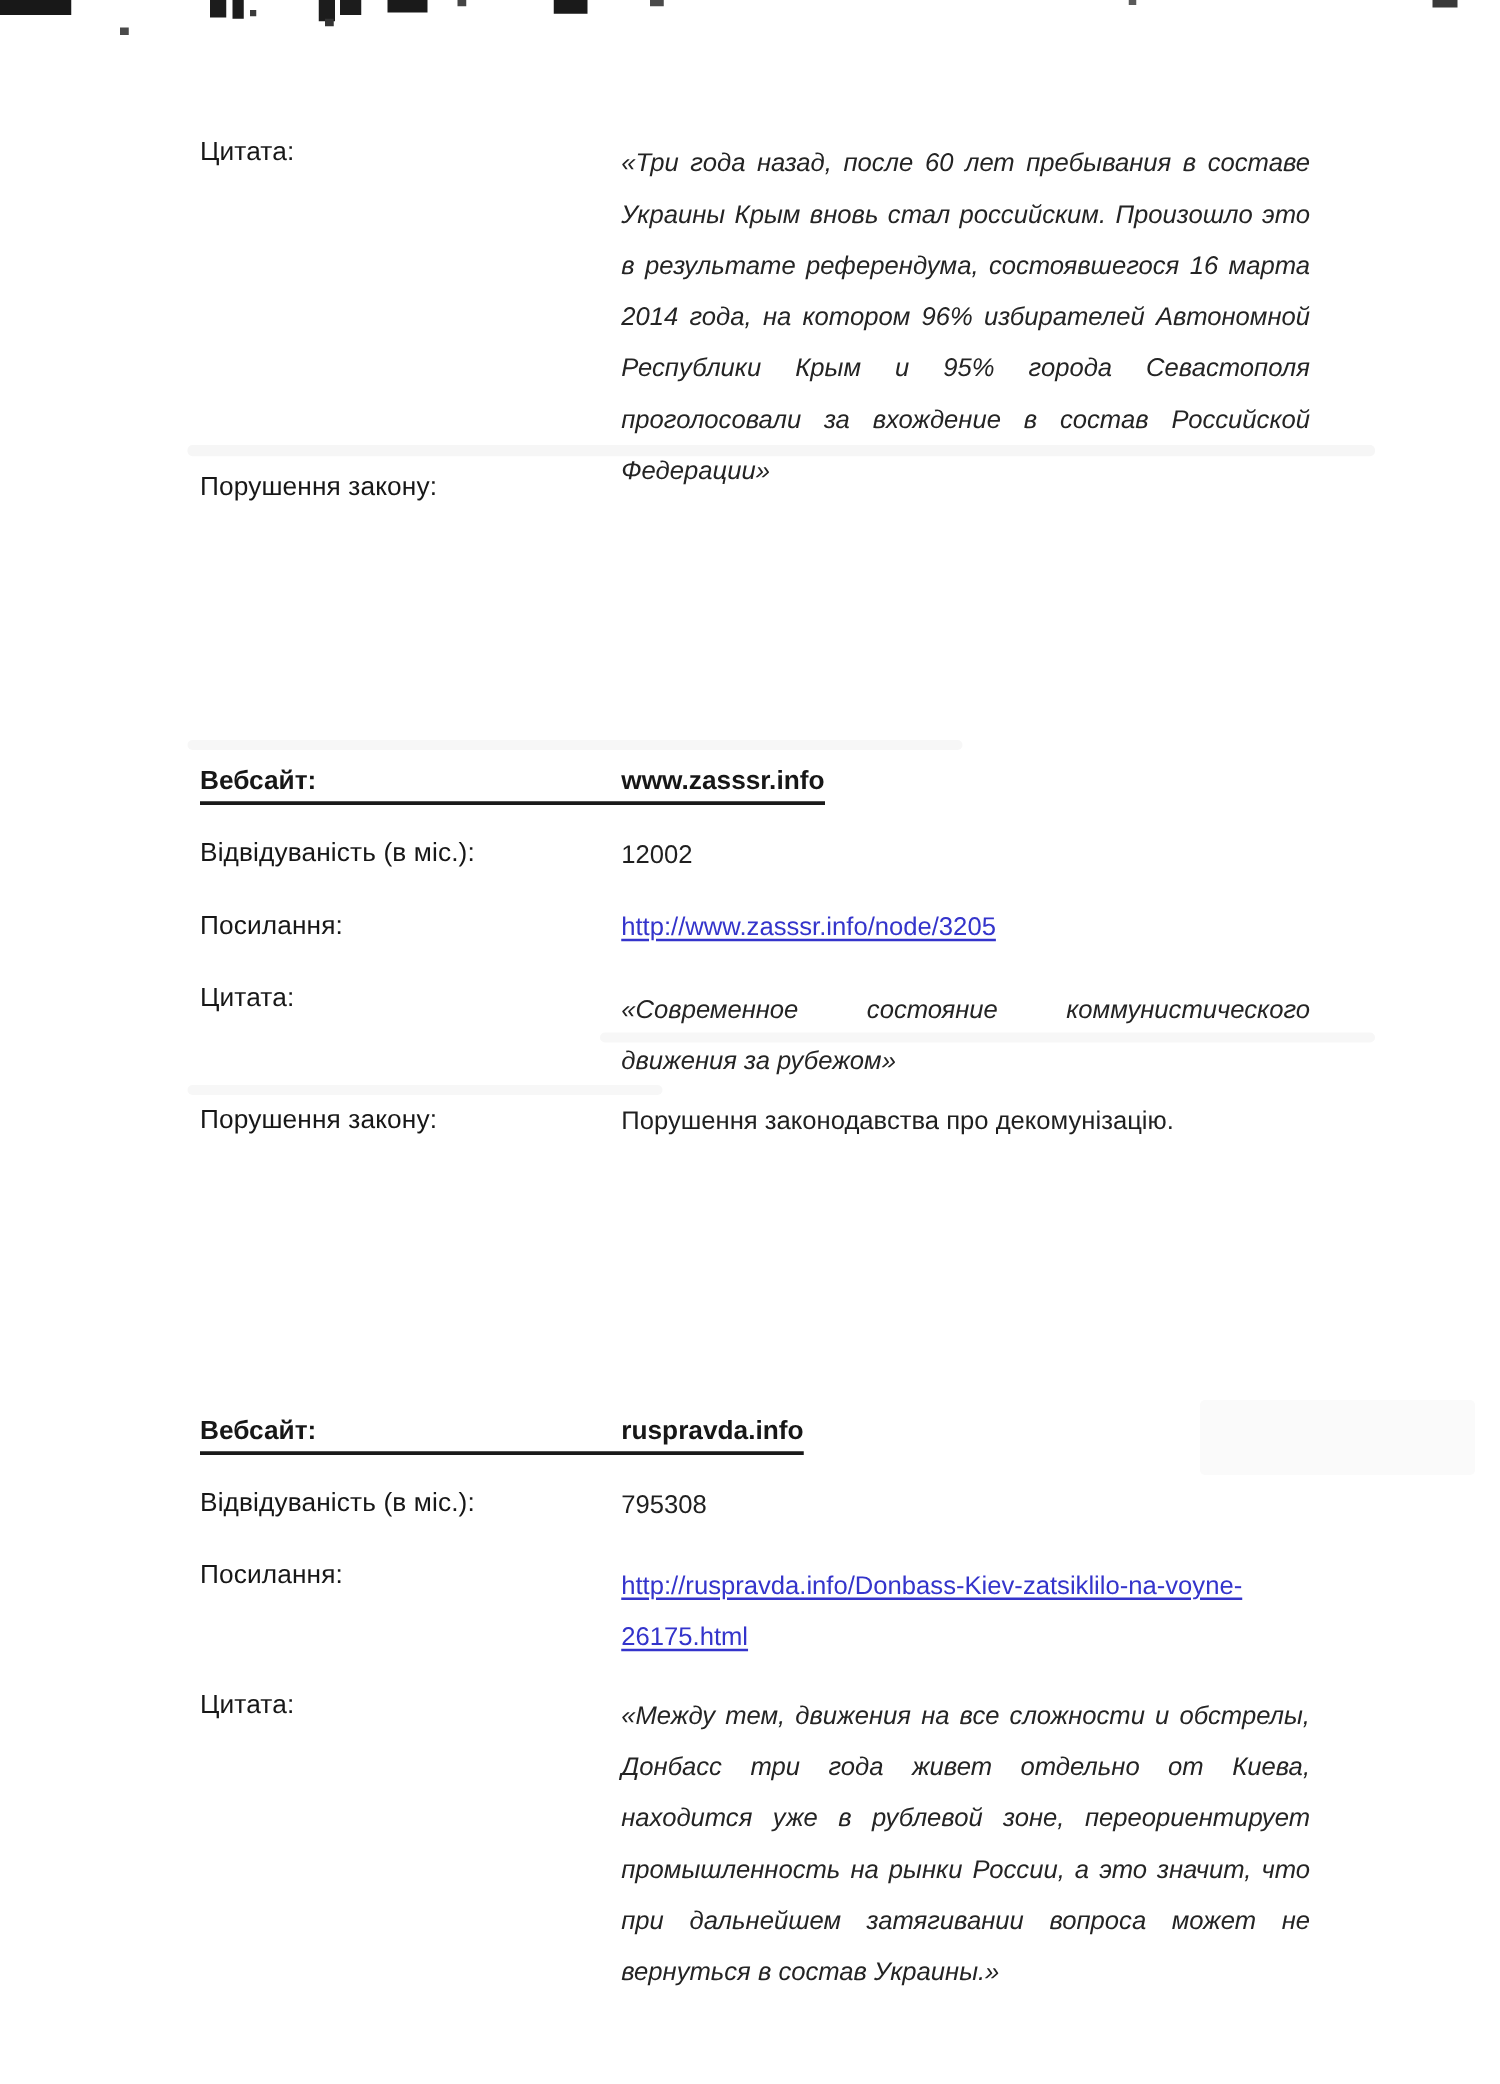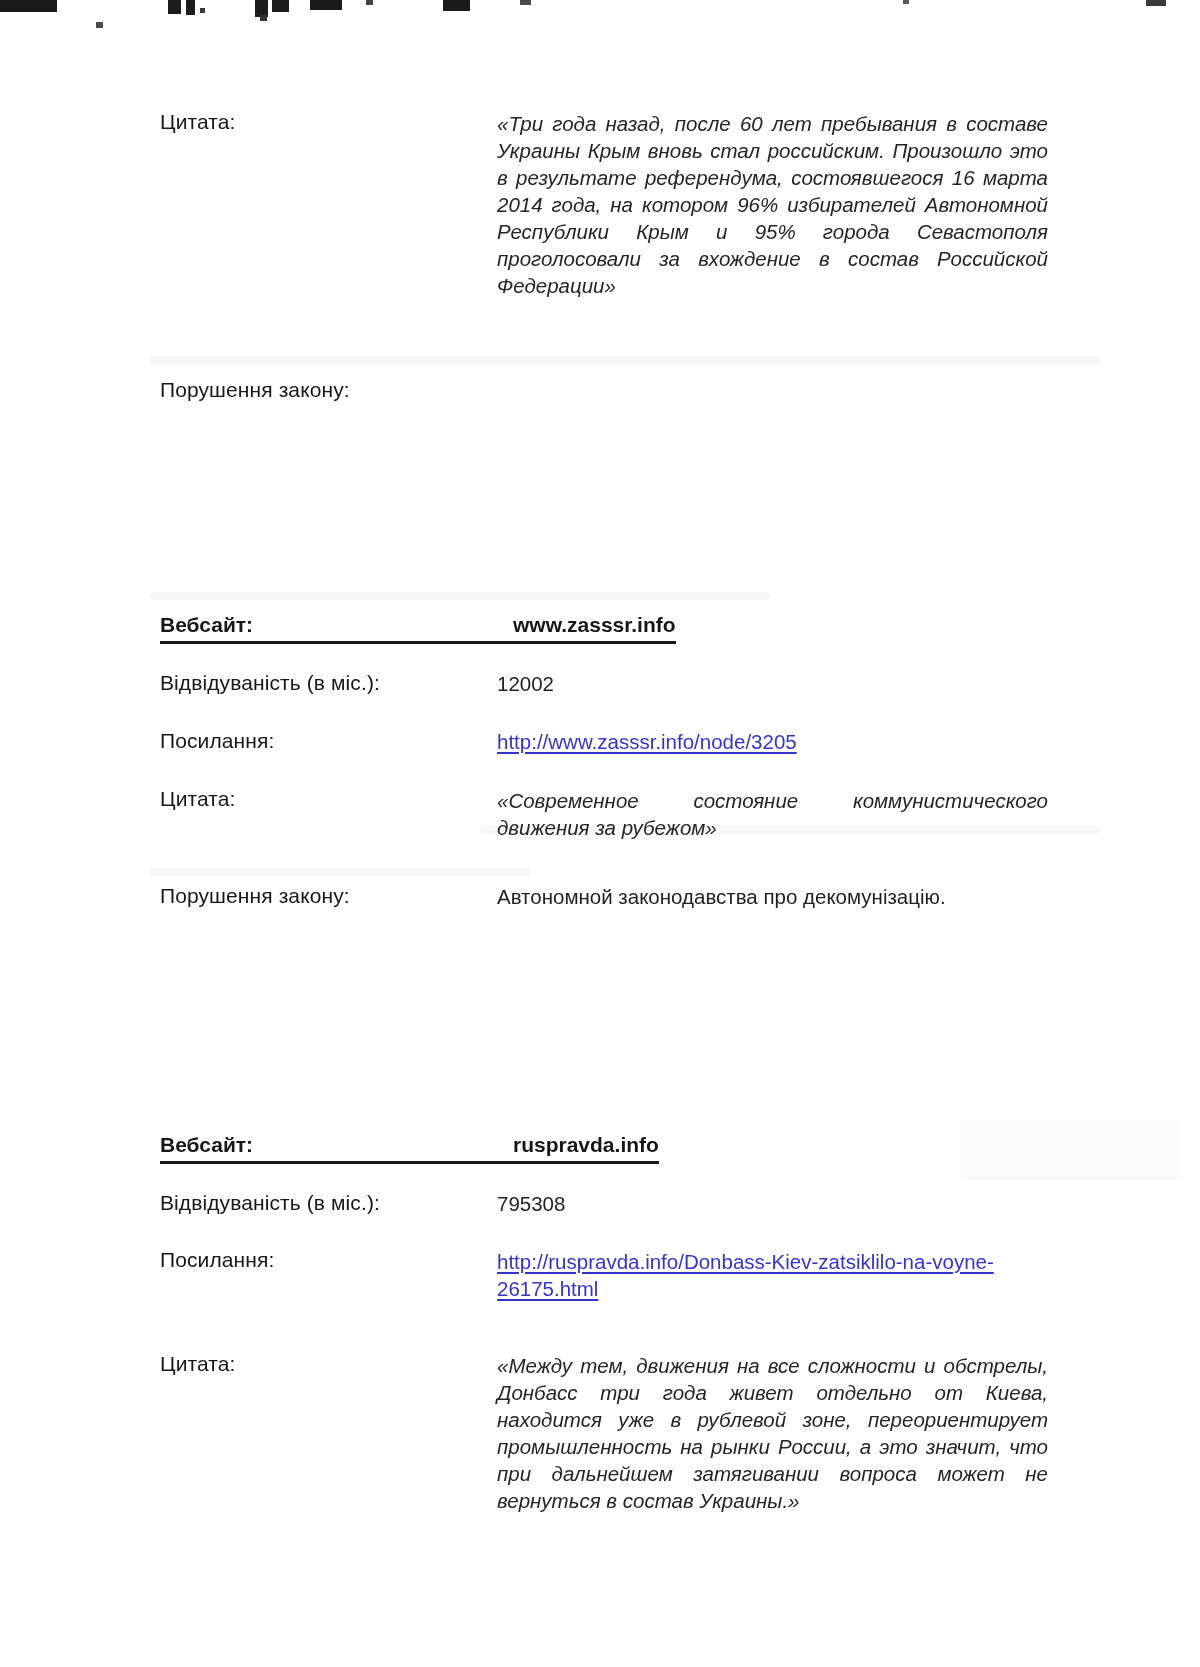--- a/index.html
+++ b/index.html
@@ -35,21 +35,21 @@
     width: 337px;
     font-size: 21px;
     font-weight: normal;
     color: #171717;
     letter-spacing: 0.1px;
   }
   .value {
     flex: 0 0 551px;
     width: 551px;
     font-size: 20.5px;
-    line-height: 27px;
+    line-height: 41px;
     color: #1f1f1f;
   }
   .value.plain {
     line-height: 26px;
   }
   .quote {
     font-style: italic;
     text-align: justify;
     color: #242424;
   }
@@ -74,21 +74,20 @@
     flex: 0 0 337px;
     font-size: 21px;
     font-weight: bold;
     color: #171717;
   }
   .website-line .wvalue {
     font-size: 21px;
     font-weight: bold;
     color: #171717;
     white-space: nowrap;
-    margin-left: 16px;
   }
 </style>
 </head>
 <body>
 
 <div class="page">
 
   <div>
       <div class="noise" style="left: 150px; top: 356px; width: 950px; height: 9px; background: rgb(246, 246, 246); border-radius: 4px;"></div>
       <div class="noise" style="left: 150px; top: 592px; width: 620px; height: 8px; background: rgb(247, 247, 247); border-radius: 4px;"></div>
@@ -139,21 +138,21 @@
     </div>
   </div>
 
   <div class="row" style="top:787px">
     <div class="label">Цитата:</div>
     <div class="value quote">«Современное состояние коммунистического движения за рубежом»</div>
   </div>
 
   <div class="row" style="top:884px">
     <div class="label">Порушення закону:</div>
-    <div class="value plain">Автономной законодавства про декомунізацію.</div>
+    <div class="value plain">Порушення законодавства про декомунізацію.</div>
   </div>
 
   <div class="row" style="top:1133px">
     <div class="website-line">
       <span class="wlabel">Вебсайт:</span>
       <span class="wvalue">ruspravda.info</span>
     </div>
   </div>
 
   <div class="row" style="top:1191px">

